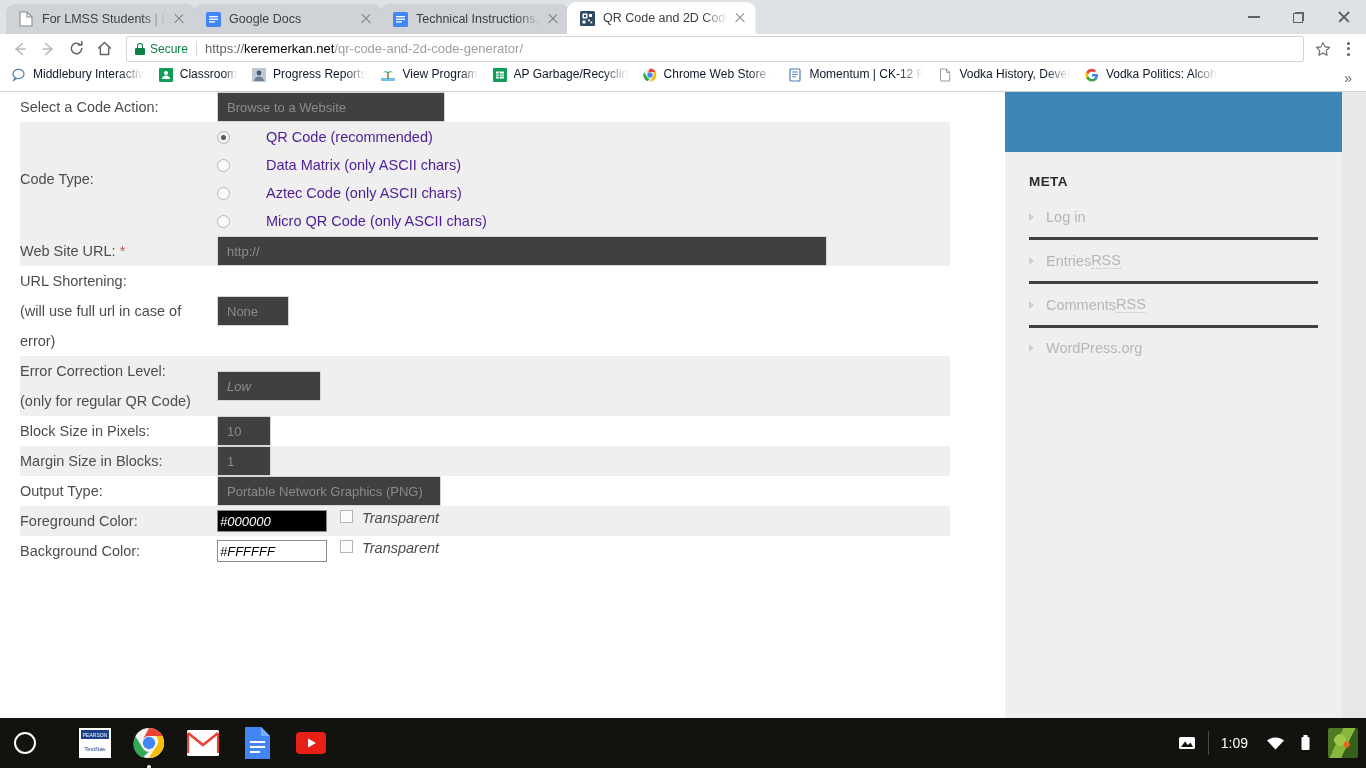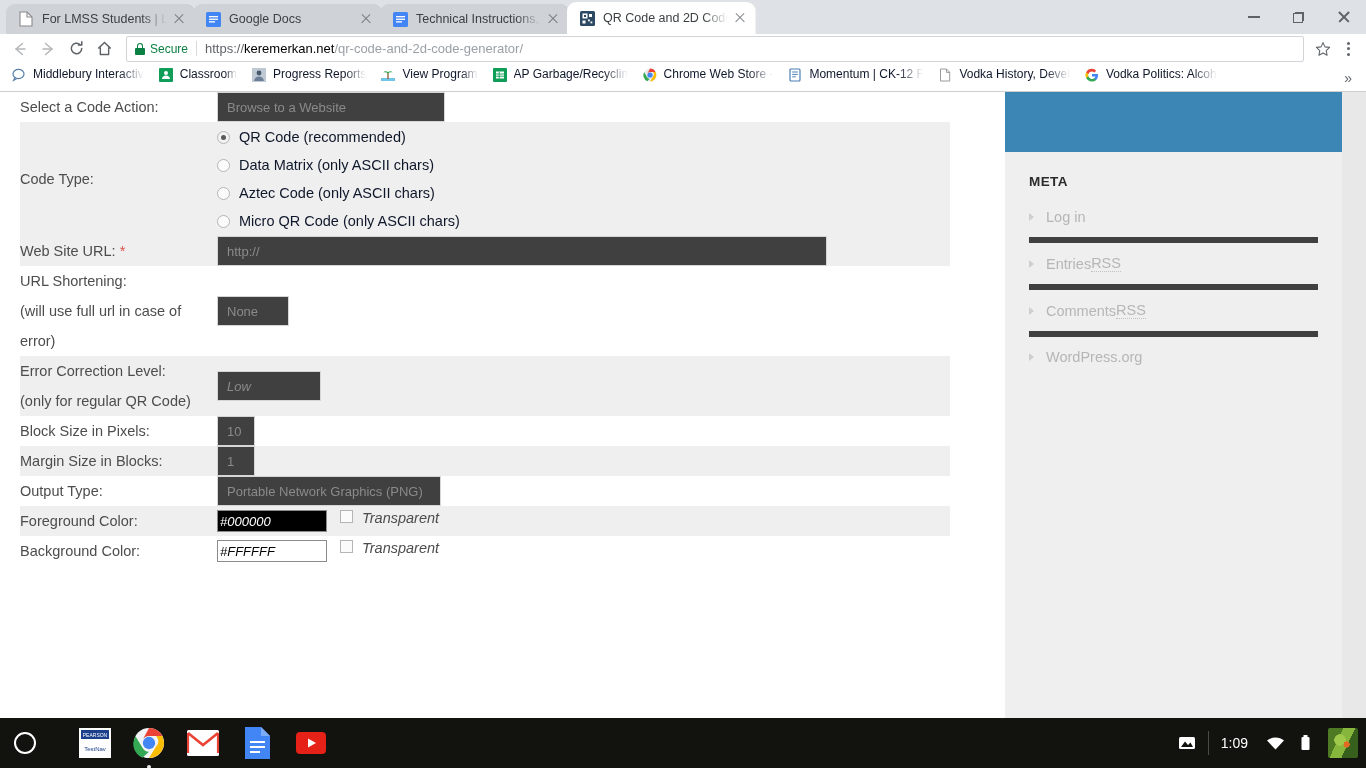--- a/index.html
+++ b/index.html
@@ -145,25 +145,25 @@
   .inp {
     border: 1px solid #d6d6d6; background: #404040;
     height: 30px; font-size: 13px; color: #8a8a8a;
     padding: 0 9px; display: inline-flex; align-items: center;
     font-family: "Liberation Sans", sans-serif;
   }
   .inp.w-action { width: 228px; }
   .inp.w-url { width: 610px; }
   .inp.w-short { width: 72px; }
   .inp.w-ecc { width: 104px; font-style: italic; }
-  .inp.w-num { width: 38px; justify-content: flex-start; }
+  .inp.w-num { width: 54px; justify-content: flex-start; }
   .inp.w-out { width: 224px; }
 
   .radios { display: flex; flex-direction: column; gap: 12px; padding: 7px 0; }
-  .radio-row { display: flex; align-items: center; font-size: 14.5px; color: #0f172a; }
+  .radio-row { display: flex; align-items: center; font-size: 14.5px; color: #4c1d95; gap: 27px; }
   .rd {
     width: 13px; height: 13px; border-radius: 50%;
     border: 1px solid #b5b5b5; background: #fbfbfb;
     margin-right: 9px; flex: 0 0 13px; position: relative;
   }
   .rd.on { background: #f2f2f2; }
   .rd.on::after {
     content: ""; position: absolute; left: 3px; top: 3px;
     width: 5px; height: 5px; border-radius: 50%; background: #5a5a5a;
   }
@@ -188,21 +188,21 @@
   .side-banner { height: 60px; background: #3b86b5; }
   .widget { padding: 22px 24px 0 24px; }
   .widget-title {
     font-size: 13.5px; font-weight: bold; color: #2b2b2b;
     letter-spacing: .4px; padding-bottom: 16px;
   }
   .widget-list { list-style: none; }
   .widget-list li {
     display: flex; align-items: center;
     padding: 12px 0; font-size: 14.5px; color: #b6b6b6;
-    border-bottom: 6px solid #404040;
+    border-bottom: 3px solid #404040;
   }
   .widget-list li:first-child { padding-top: 4px; }
   .widget-list li:last-child { border-bottom: none; }
   .tri {
     width: 0; height: 0; margin-right: 12px; flex: 0 0 0;
     border-left: 5px solid #cfcfcf;
     border-top: 4px solid transparent; border-bottom: 4px solid transparent;
   }
   .abbr { border-bottom: 1px dotted #c2c2c2; }
 

